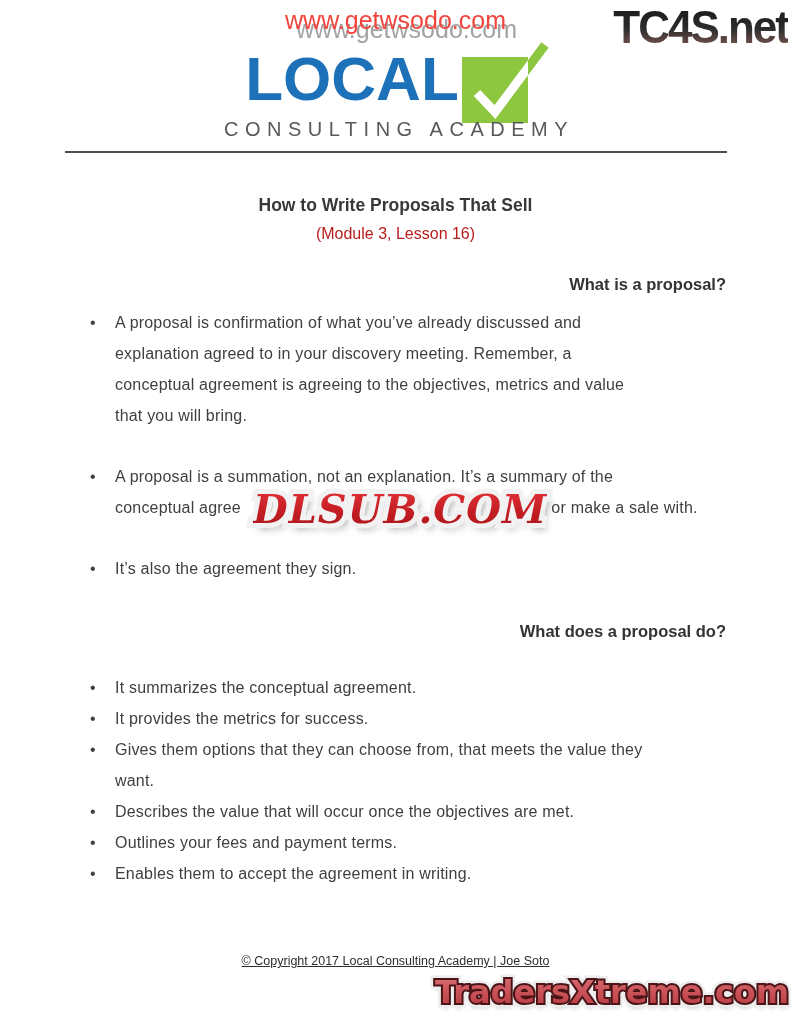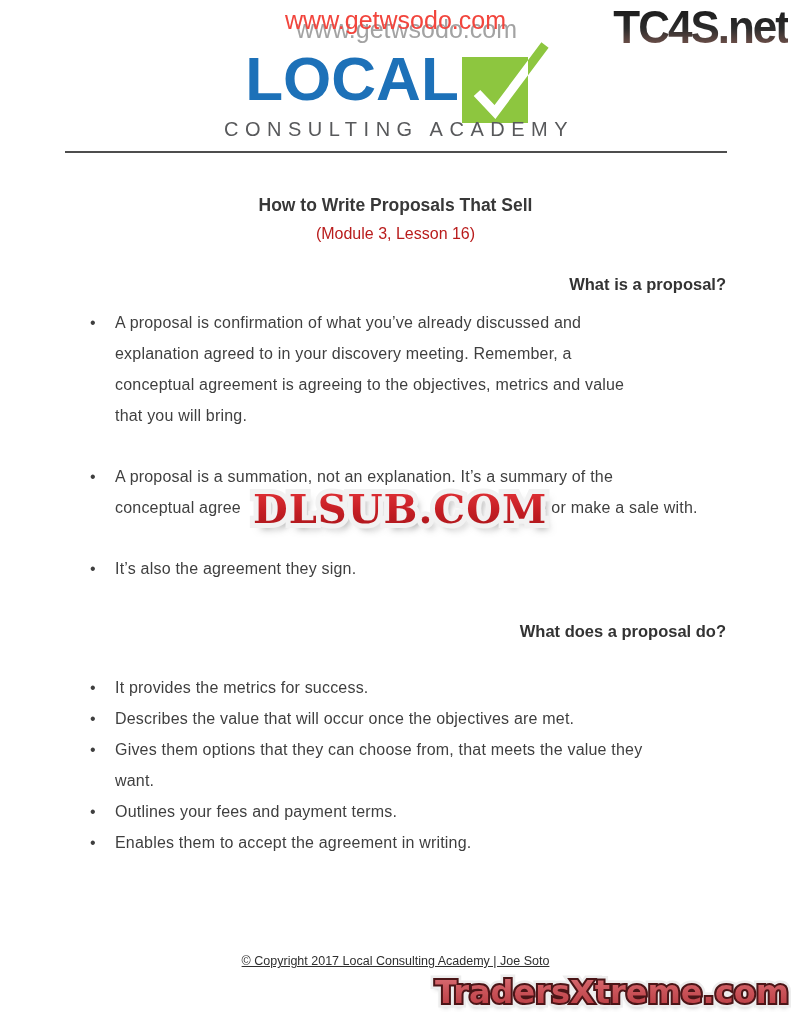--- a/index.html
+++ b/index.html
@@ -52,21 +52,21 @@
   .list1 li + li{margin-top:30px;}
   .list2{margin-top:30px;}
   .li-text{white-space:pre-line;}
 
   
   .line2{position:relative;}
   .gap{display:inline-block;width:292px;}
   .wm-dlsub{
     position:absolute;left:138px;top:-5px;
     font-family:"DejaVu Serif",serif;font-weight:bold;
-    font-size:40px;letter-spacing:1px;line-height:1.1;white-space:nowrap;
+    font-size:40px;letter-spacing:1px;line-height:1.1;white-space:nowrap;font-style:italic;
   }
   .dlsub-stroke{
     position:absolute;left:0;top:0;
     -webkit-text-stroke:10px #f2f2f2;
     text-shadow:5px 6px 7px rgba(90,90,90,.55);
   }
   .dlsub-fill{
     position:relative;
     background:linear-gradient(180deg,#e23237 8%,#c41e24 55%,#a8151a 100%);
     -webkit-background-clip:text;background-clip:text;color:transparent;
@@ -153,24 +153,25 @@
         </div>
       </div>
     </li>
     <li>
       <span class="li-text">It’s also the agreement they sign.</span>
     </li>
   </ul>
 
   <div class="heading second">What does a proposal do?</div>
   <ul class="list list2">
+    <li><span class="li-text">It summarizes the conceptual agreement.</span></li>
     <li><span class="li-text">It provides the metrics for success.</span></li>
-    <li><span class="li-text">Describes the value that will occur once the objectives are met.</span></li>
     <li><span class="li-text">Gives them options that they can choose from, that meets the value they
 want.</span></li>
+    <li><span class="li-text">Describes the value that will occur once the objectives are met.</span></li>
     <li><span class="li-text">Outlines your fees and payment terms.</span></li>
     <li><span class="li-text">Enables them to accept the agreement in writing.</span></li>
   </ul>
 
   <div class="footer">© Copyright 2017 Local Consulting Academy | Joe Soto</div>
 
   <div class="wm-traders">
     <span class="traders-glow">TradersXtreme.com</span>
     <span class="traders-outline">TradersXtreme.com</span>
     <span class="traders-fill">TradersXtreme.com</span>

